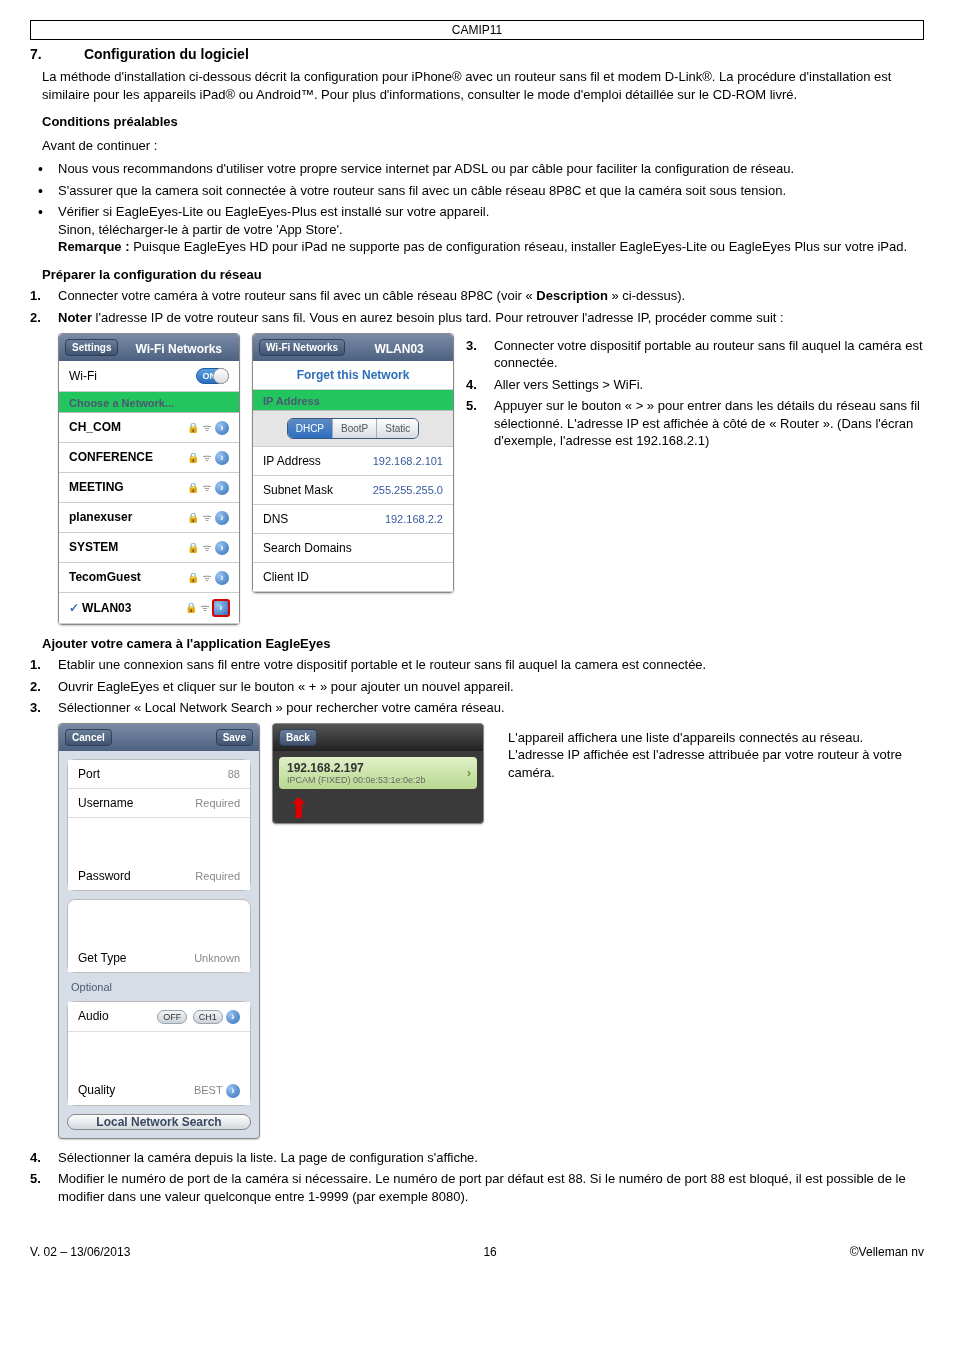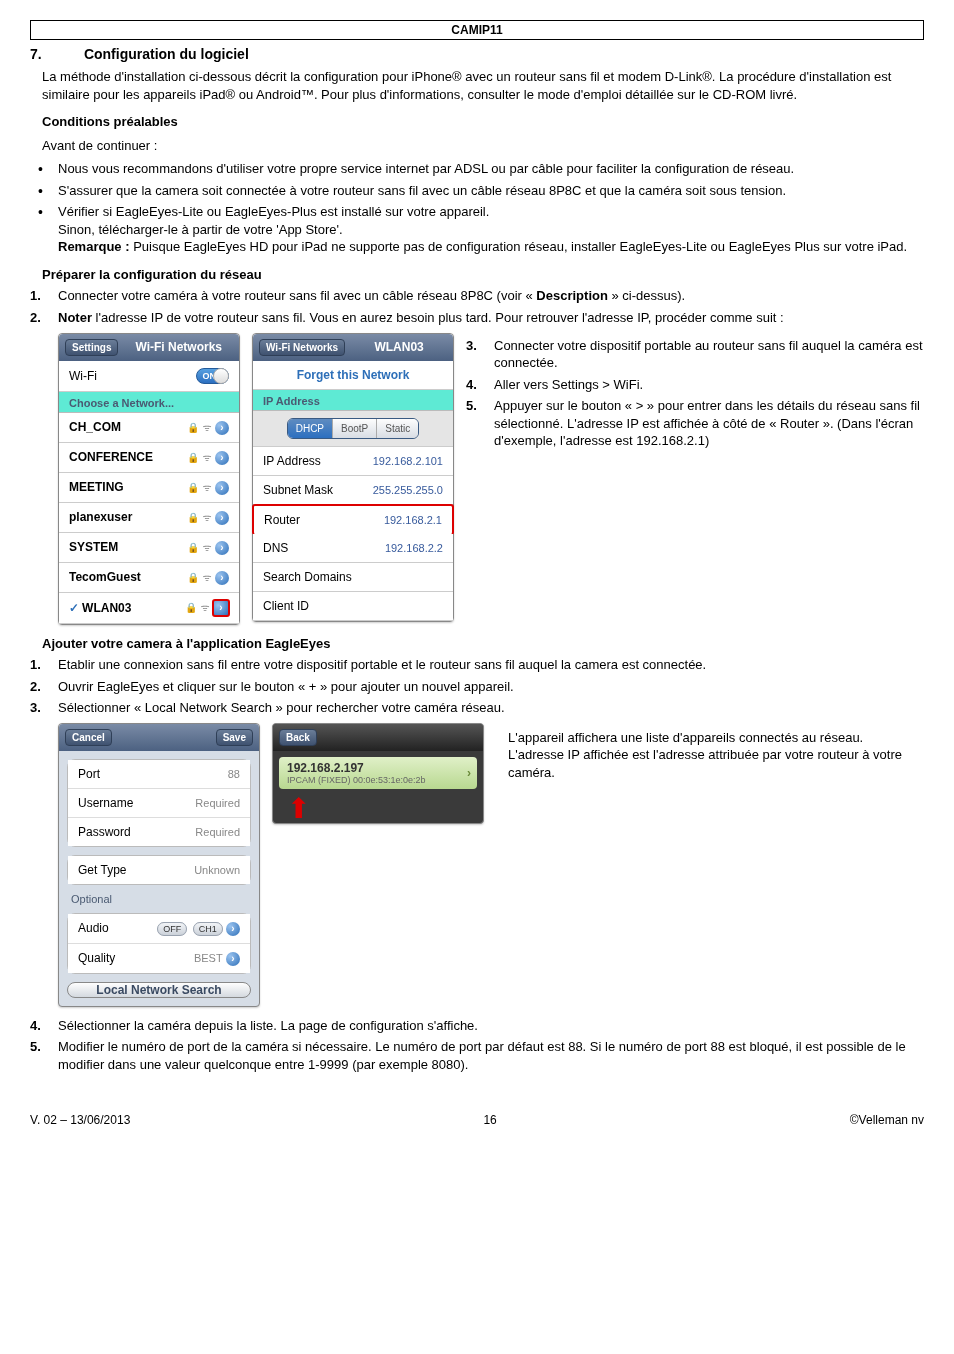--- a/index.html
+++ b/index.html
@@ -7,21 +7,21 @@
     font-size: 13px;
     color: #000;
     margin: 0;
     padding: 20px 30px;
     background: #fff;
     width: 894px;
   }
   .header-box {
     border: 1px solid #000;
     text-align: center;
-    font-weight: bold;
+    font-weight: normal;
     font-size: 12px;
     padding: 2px 0;
     margin-bottom: 6px;
   }
   h1.section-title {
     font-size: 14px;
     font-weight: bold;
     margin: 4px 0 6px 0;
   }
   h1.section-title .num {
@@ -86,21 +86,21 @@
     font-family: -apple-system, Helvetica, Arial, sans-serif;
     font-size: 12px;
     box-shadow: 0 1px 2px rgba(0,0,0,0.2);
   }
   .phone .navbar {
     background: linear-gradient(#7a8ba6, #4c6181);
     color: #fff;
     padding: 5px 6px;
     font-weight: bold;
     display: flex;
-    align-items: center;
+    align-items: flex-end;
     border-top-left-radius: 4px;
     border-top-right-radius: 4px;
   }
   .phone .navbar .back {
     background: linear-gradient(#6a7d98, #3f5270);
     border: 1px solid #2f3f57;
     border-radius: 4px;
     padding: 2px 6px;
     font-size: 10px;
     margin-right: 6px;
@@ -116,21 +116,21 @@
   }
   .phone .row {
     display: flex;
     justify-content: space-between;
     align-items: center;
     padding: 7px 10px;
     border-bottom: 1px solid #ccc;
     background: #fff;
   }
   .phone .row.grouphead {
-    background: #5eead4;
+    background: #22c55e;
     color: #4a5a72;
     font-size: 11px;
     font-weight: bold;
     padding: 5px 10px 3px 10px;
     border-bottom: 1px solid #bbb;
   }
   .phone .row .rval { color: #375a9c; font-size: 11px; }
   .phone .row .rvalgray { color: #888; font-size: 11px; }
   .toggle-on {
     background: linear-gradient(#57a0e0, #2c6fc0);
@@ -195,21 +195,21 @@
     background: #d6dde6;
     width: 200px;
   }
   .phone.form .card {
     background: #fff;
     border: 1px solid #bbb;
     border-radius: 8px;
     margin: 8px;
   }
   .phone.form .card .row { border-bottom: 1px solid #ddd; }
-  .phone.form .card .row:last-child { border-bottom: none; }
+  .phone.form .card .row:last-child { border-bottom: none; margin-top: 44px; }
   .phone.form .optlabel {
     color: #4a5a72; font-size: 11px; padding: 0 12px;
   }
   .phone.form .search-btn {
     margin: 8px;
     background: linear-gradient(#fefefe,#d4d9df);
     border: 1px solid #888;
     border-radius: 15px;
     text-align: center;
     font-weight: bold;
@@ -361,24 +361,20 @@
       </span>
     </div>
     <div class="row">
       <span>IP Address</span>
       <span class="rval">192.168.2.101</span>
     </div>
     <div class="row">
       <span>Subnet Mask</span>
       <span class="rval">255.255.255.0</span>
     </div>
-    <div class="row redbox">
-      <span>Router</span>
-      <span class="rval">192.168.2.1</span>
-    </div>
     <div class="row">
       <span>DNS</span>
       <span class="rval">192.168.2.2</span>
     </div>
     <div class="row">
       <span>Search Domains</span>
       <span></span>
     </div>
     <div class="row">
       <span>Client ID</span>

